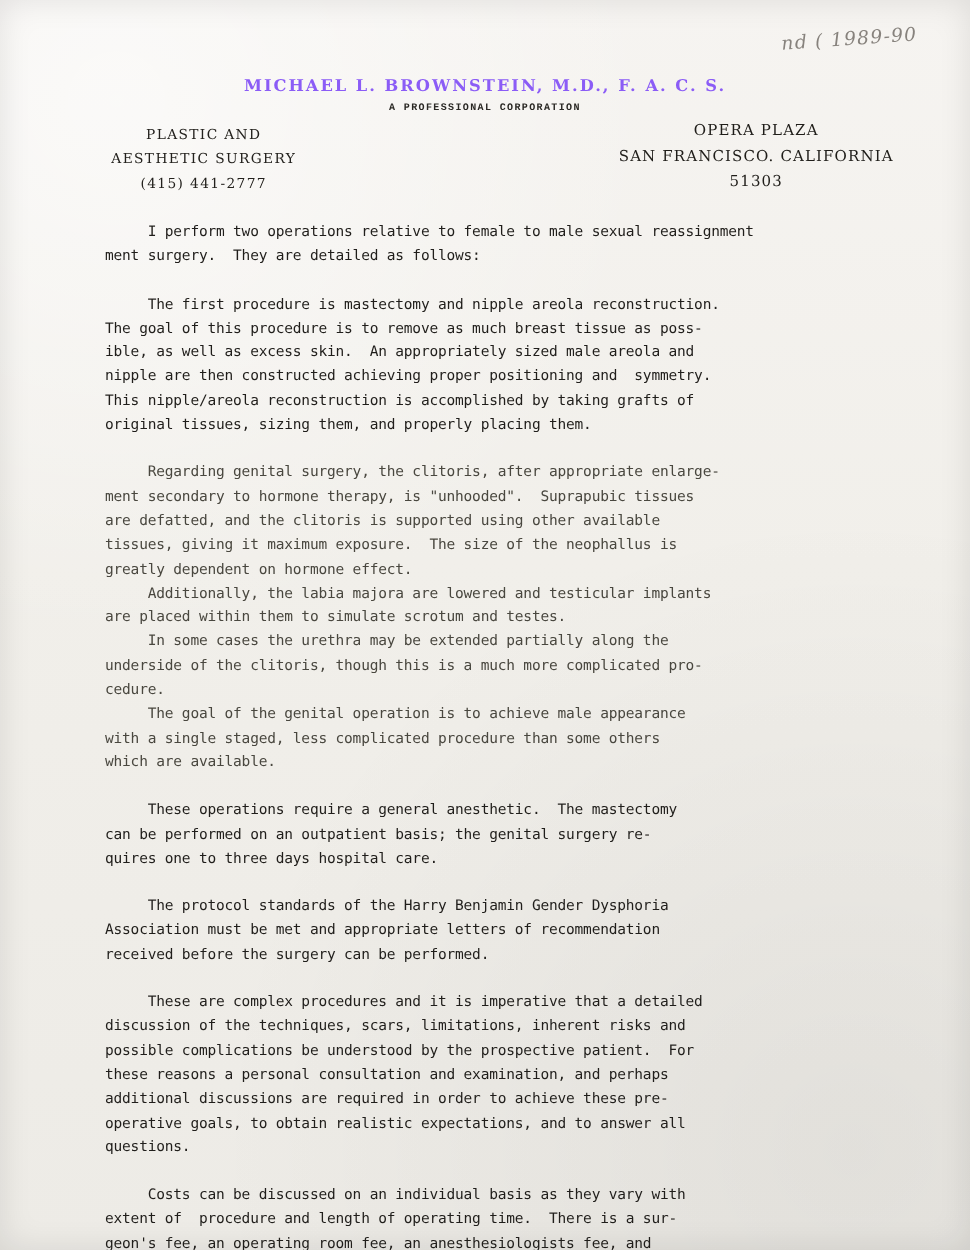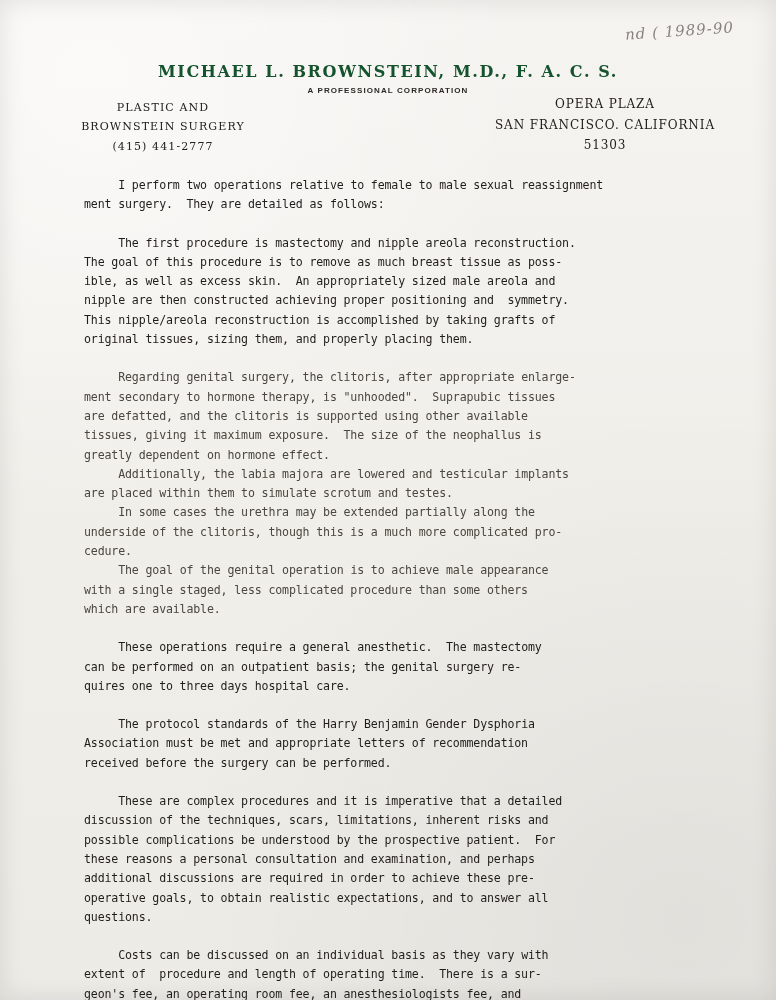--- a/index.html
+++ b/index.html
@@ -55,27 +55,27 @@
   
   .letterhead {
     position: absolute;
     top: 62px;
     left: 0;
     right: 0;
     text-align: center;
   }
   .doc-name {
     font-family: "DejaVu Serif", serif;
-    font-size: 16px;
+    font-size: 13px;
     font-weight: bold;
     letter-spacing: 1.6px;
-    color: #14532d;
+    color: #8b5cf6;
   }
   .doc-sub {
-    font-family: Liberation Sans, sans-serif;
+    font-family: Liberation Mono, monospace;
     font-size: 8px;
     font-weight: bold;
     letter-spacing: 1.1px;
     margin-top: 5px;
     color: #2a2824;
   }
 
   .addr-left {
     position: absolute;
     top: 98px;
@@ -134,21 +134,21 @@
 
     <div class="handnote">nd ( 1989-90</div>
 
     <div class="letterhead">
       <div class="doc-name">MICHAEL L. BROWNSTEIN, M.D., F. A. C. S.</div>
       <div class="doc-sub">A PROFESSIONAL CORPORATION</div>
     </div>
 
     <div class="addr-left">
       <div>PLASTIC AND</div>
-      <div>BROWNSTEIN SURGERY</div>
+      <div>AESTHETIC SURGERY</div>
       <div>(415) 441-2777</div>
     </div>
 
     <div class="addr-right">
       <div>OPERA PLAZA</div>
       <div>SAN FRANCISCO. CALIFORNIA 51303</div>
     </div>
 
     <div class="body-copy">
       <p class="para">     I perform two operations relative to female to male sexual reassignment

